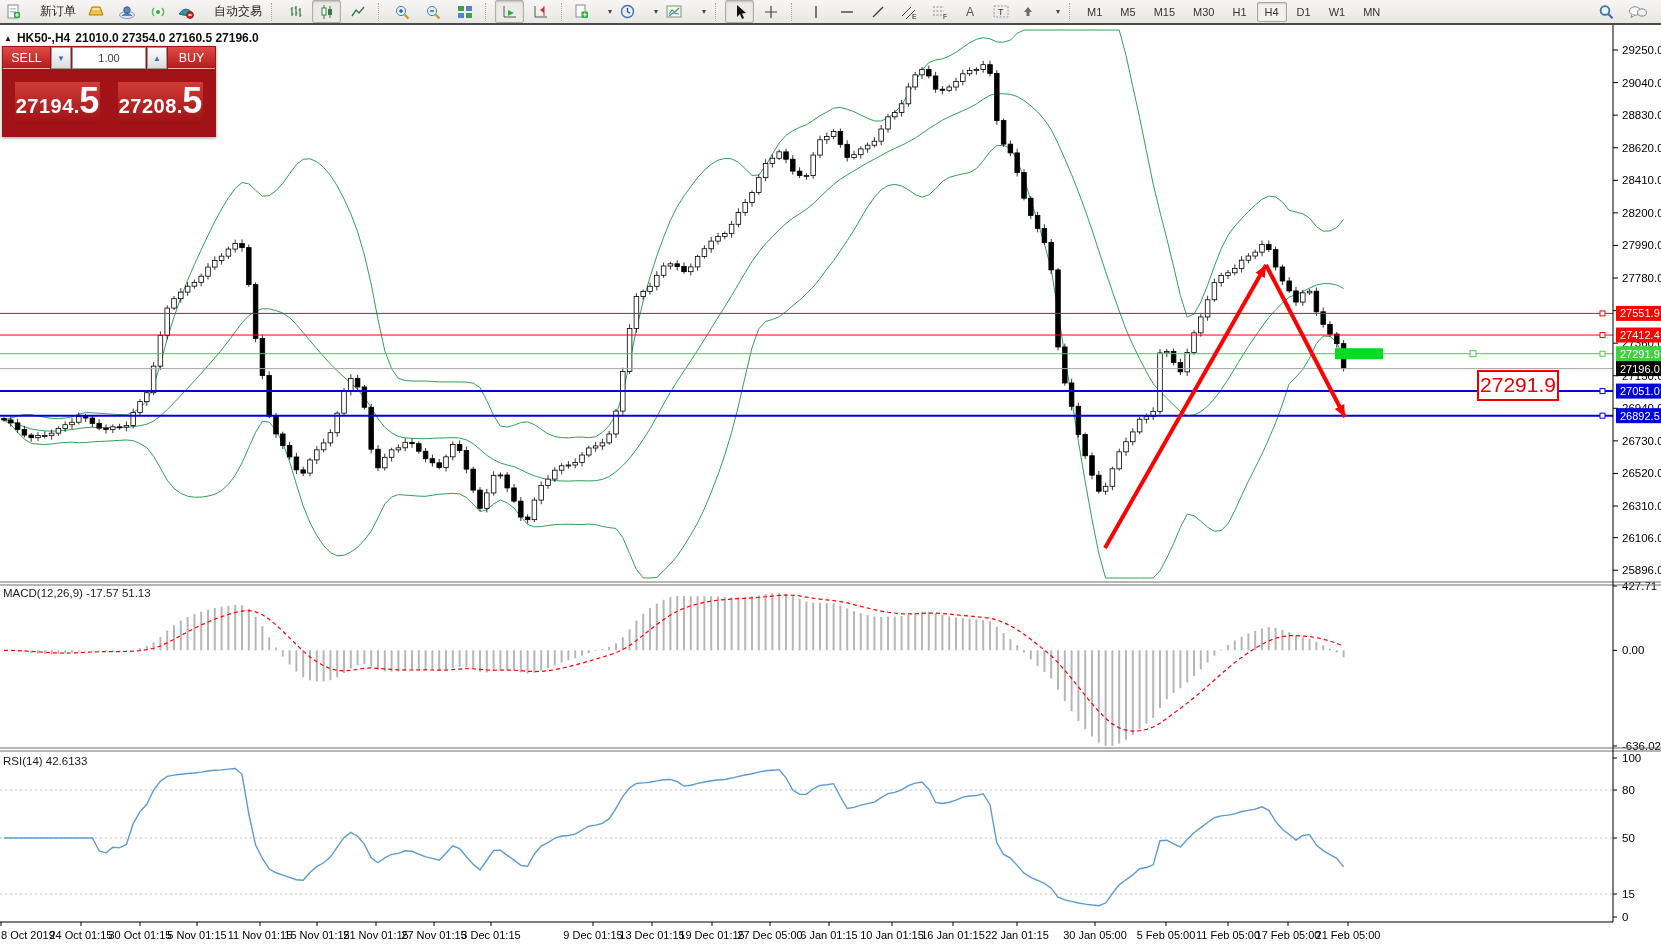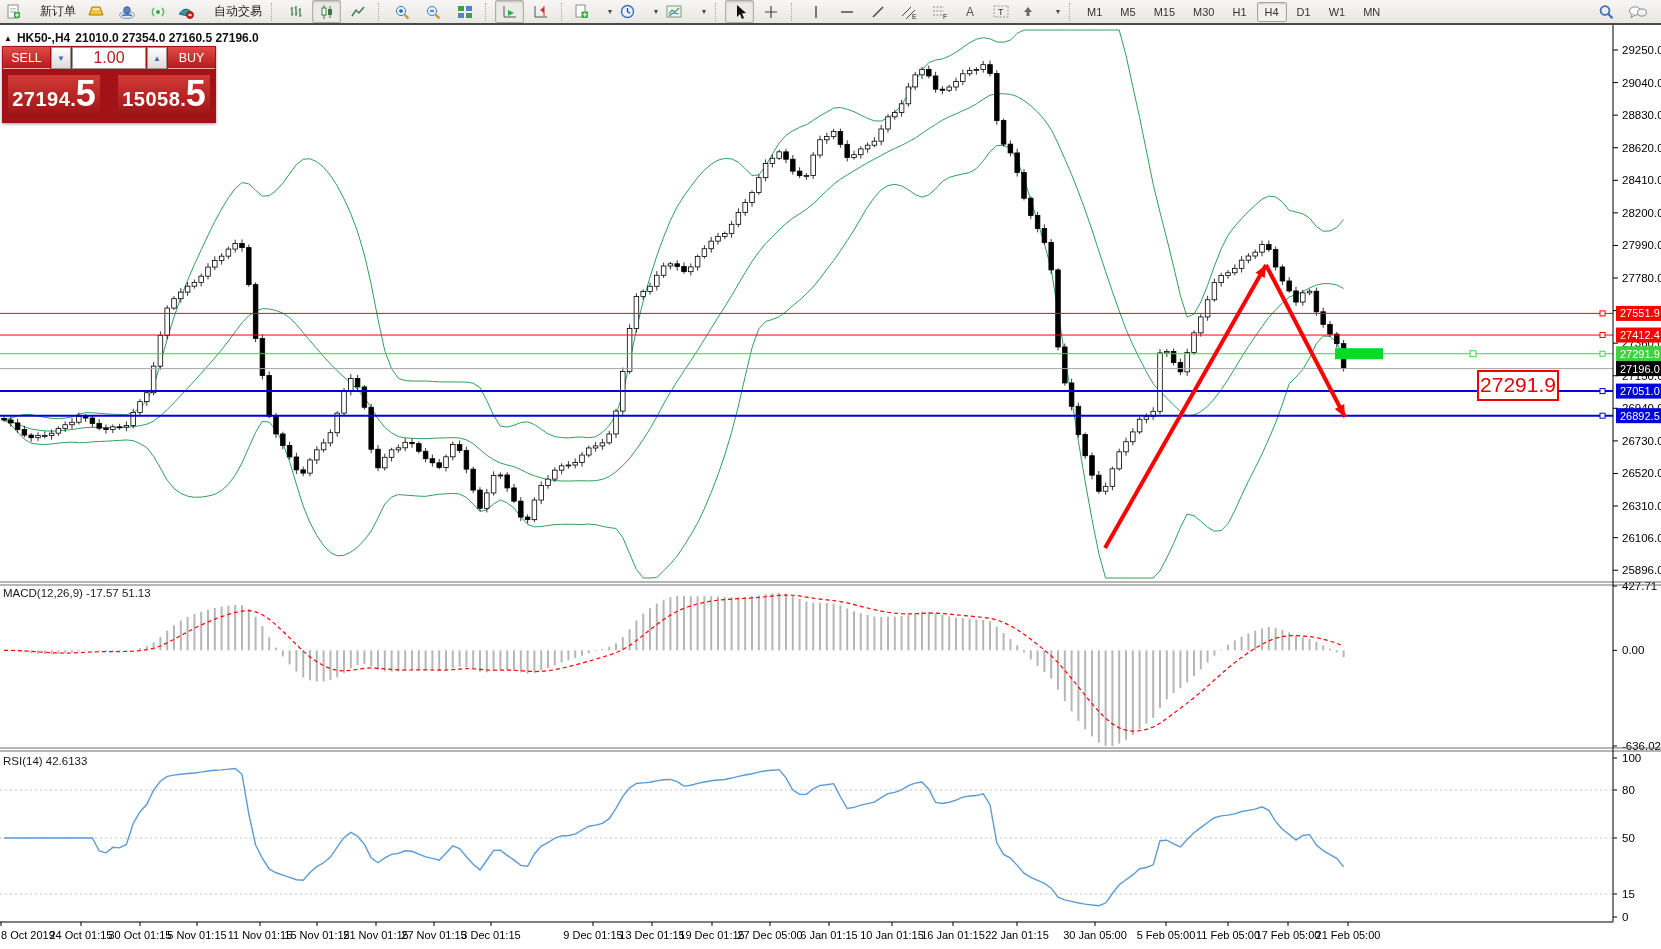--- a/index.html
+++ b/index.html
@@ -27,22 +27,22 @@
   #trade{position:absolute;left:2px;top:21px;width:214px;background:#a21317;
     box-shadow:0 1px 3px rgba(0,0,0,.4);}
   #trade .row1{display:flex;height:23px;gap:1px;padding:1px 1px 0 1px;box-sizing:border-box;border-radius:9px;}
   .tr-btn{background:linear-gradient(#e04a44,#b51b1d);color:#fff;font-size:12.5px;
     display:flex;align-items:center;justify-content:center;border-bottom:1px solid #f0b0b0;}
   #sellbtn{width:47px;} #buybtn{width:47px;}
   .spin{width:20px;background:linear-gradient(#fdfdfd,#dcdcdc);border:1px solid #9a9a9a;
     box-sizing:border-box;display:flex;align-items:center;justify-content:center;
     color:#3f6fb5;font-size:8px;}
   #vol{flex:1;background:#fff;border:1px solid #9a9a9a;box-sizing:border-box;
-    font-size:16px;text-align:center;color:#b91c1c;display:flex;align-items:center;justify-content:center;}
-  #trade .row2{display:flex;gap:18px;padding:6px;}
+    font-size:11px;text-align:center;color:#404040;display:flex;align-items:center;justify-content:center;}
+  #trade .row2{display:flex;gap:18px;padding:13px;}
   .bigprice{flex:1;height:40px;background:linear-gradient(#d23b37,#9d1113);color:#fff;
     display:flex;align-items:baseline;justify-content:center;padding-top:2px;}
   .bp-main{font-size:20px;font-weight:bold;letter-spacing:.5px;}
   .bp-dot{font-size:20px;font-weight:bold;}
   .bp-frac{font-size:36px;font-weight:bold;line-height:34px;}
   
   #callout{position:absolute;border:2px solid #ee0000;background:#fff;color:#e40000;
     font-size:21px;text-align:center;line-height:25px;}
   #cnnote{position:absolute;color:#2ed32e;font-weight:bold;font-size:29px;letter-spacing:3px;
     text-shadow:2px 2px 0 #4d4d4d;white-space:nowrap;}
@@ -1020,21 +1020,21 @@
         <div class="spin">▲</div>
         <div class="tr-btn" id="buybtn">BUY</div>
       </div>
       <div class="row2">
         <div class="bigprice">
           <span class="bp-main">27194</span>
             <span class="bp-dot">.</span>
             <span class="bp-frac">5</span>
         </div>
         <div class="bigprice">
-          <span class="bp-main">15058</span>
+          <span class="bp-main">27208</span>
             <span class="bp-dot">.</span>
             <span class="bp-frac">5</span>
         </div>
       </div>
     </div>
 
     <div class="indlabel" style="top:562px;">MACD(12,26,9) -17.57 51.13</div>
     <div class="indlabel" style="top:730px;">RSI(14) 42.6133</div>
 
     <div id="callout" style="left: 1477px; top: 345px; width: 78px; height: 27px;">27291.9</div>

